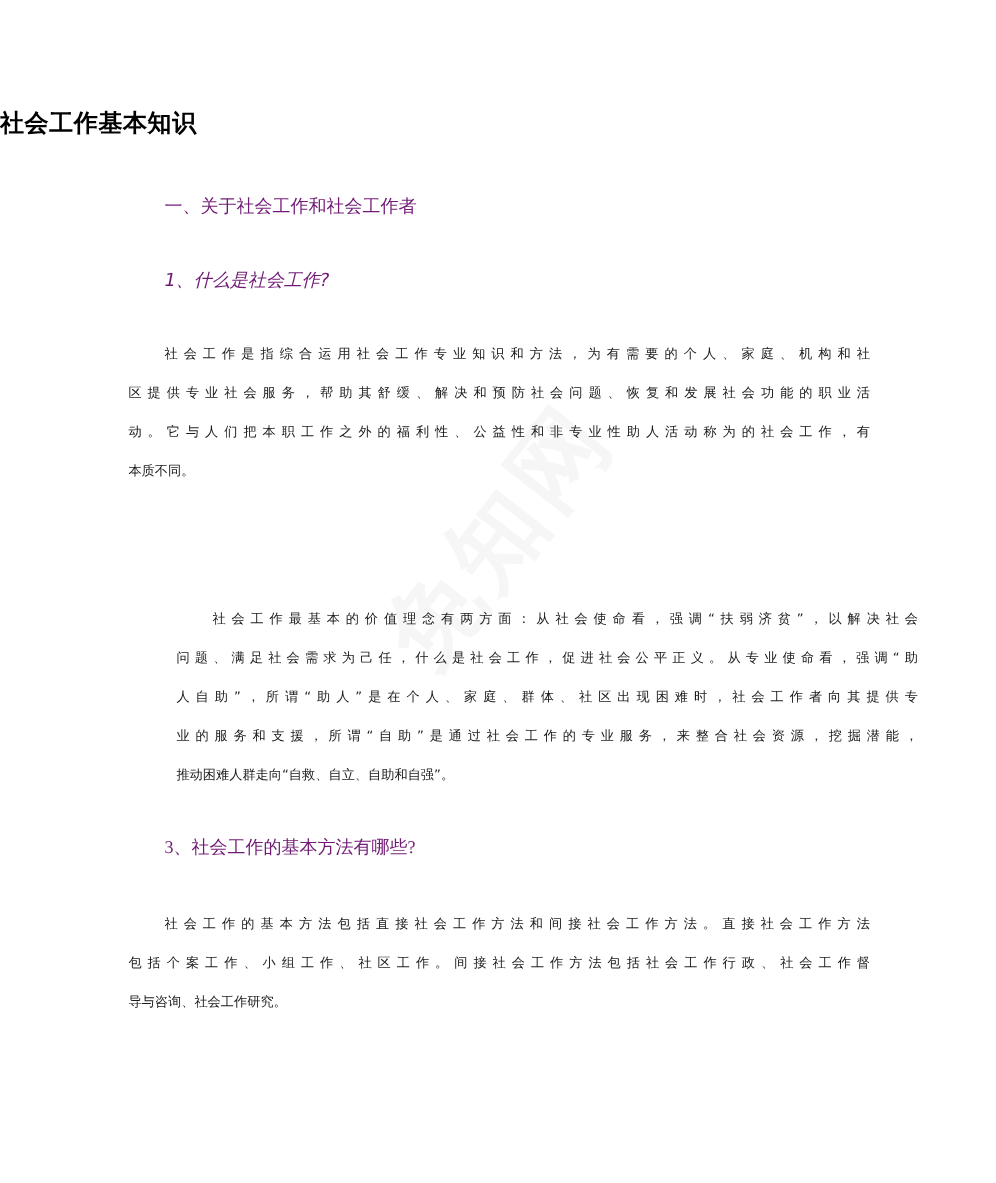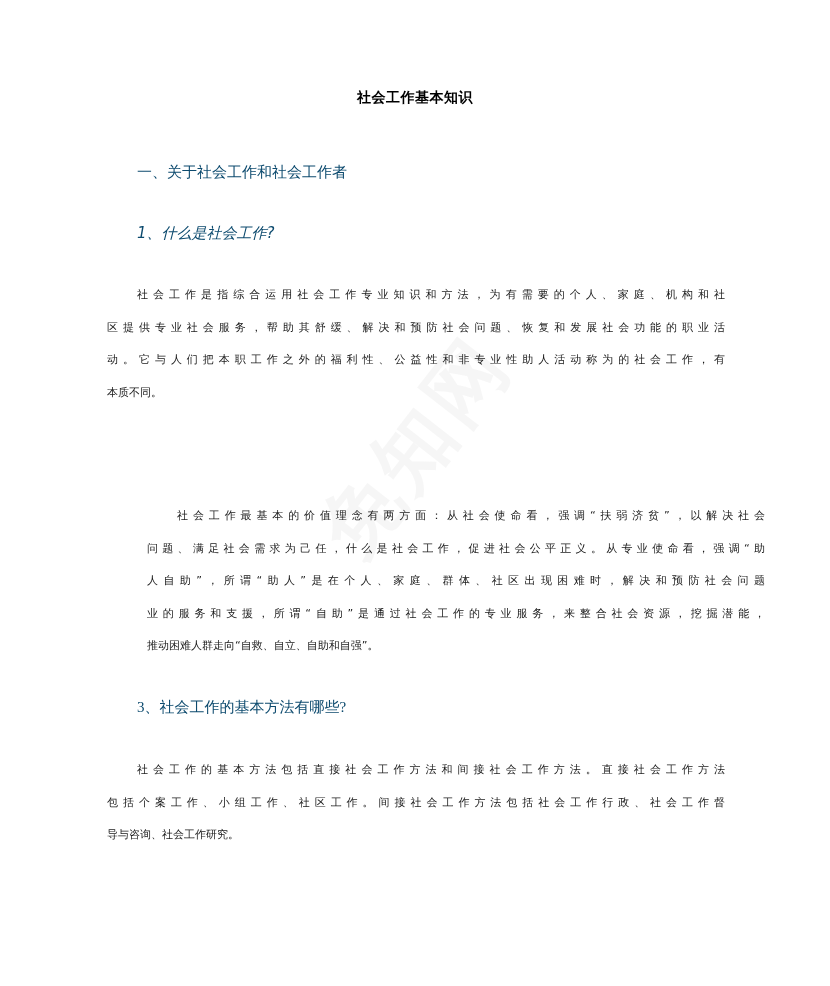--- a/index.html
+++ b/index.html
@@ -20,35 +20,35 @@
     left: 0; top: 0;
     width: 830px;
     height: 986px;
     background: #ffffff;
   }
   .title {
     position: absolute;
     left: 0;
     width: 830px;
     top: 89px;
-    text-align: center;
-    font-size: 14px;
+    text-align: left;
+    font-size: 20px;
     font-weight: bold;
     letter-spacing: 0.5px;
     color: #000000;
     margin: 0;
   }
   .heading {
     position: absolute;
     left: 137px;
     font-size: 15px;
     line-height: 22px;
     margin: 0;
     white-space: nowrap;
-    color: #0c4a6e;
+    color: #701a75;
   }
   .para {
     position: absolute;
     left: 107px;
     width: 618px;
     font-size: 11px;
     line-height: 32.5px;
     margin: 0;
     text-indent: 30px;
     text-align: justify;
@@ -100,21 +100,21 @@
   <div class="para" style="top:279px; text-indent:0;">
     <span class="ln first">社会工作是指综合运用社会工作专业知识和方法，为有需要的个人、家庭、机构和社</span>
     <span class="ln rest">区提供专业社会服务，帮助其舒缓、解决和预防社会问题、恢复和发展社会功能的职业活</span>
     <span class="ln rest">动。它与人们把本职工作之外的福利性、公益性和非专业性助人活动称为的社会工作，有</span>
     <span class="ln rest last">本质不同。</span>
   </div>
 
   <div class="para" style="top:500px; text-indent:0;margin-left:40px;">
     <span class="ln first">社会工作最基本的价值理念有两方面：从社会使命看，强调“扶弱济贫”，以解决社会</span>
     <span class="ln rest">问题、满足社会需求为己任，什么是社会工作，促进社会公平正义。从专业使命看，强调“助</span>
-    <span class="ln rest">人自助”，所谓“助人”是在个人、家庭、群体、社区出现困难时，解决和预防社会问题</span>
+    <span class="ln rest">人自助”，所谓“助人”是在个人、家庭、群体、社区出现困难时，社会工作者向其提供专</span>
     <span class="ln rest">业的服务和支援，所谓“自助”是通过社会工作的专业服务，来整合社会资源，挖掘潜能，</span>
     <span class="ln rest last">推动困难人群走向“自救、自立、自助和自强”。</span>
   </div>
 
   <p class="heading" style="top:696px;font-family:Liberation Serif, serif;">3、社会工作的基本方法有哪些?</p>
   <div class="para" style="top:754px; text-indent:0;">
     <span class="ln first">社会工作的基本方法包括直接社会工作方法和间接社会工作方法。直接社会工作方法</span>
     <span class="ln rest">包括个案工作、小组工作、社区工作。间接社会工作方法包括社会工作行政、社会工作督</span>
     <span class="ln rest last">导与咨询、社会工作研究。</span>
   </div>

